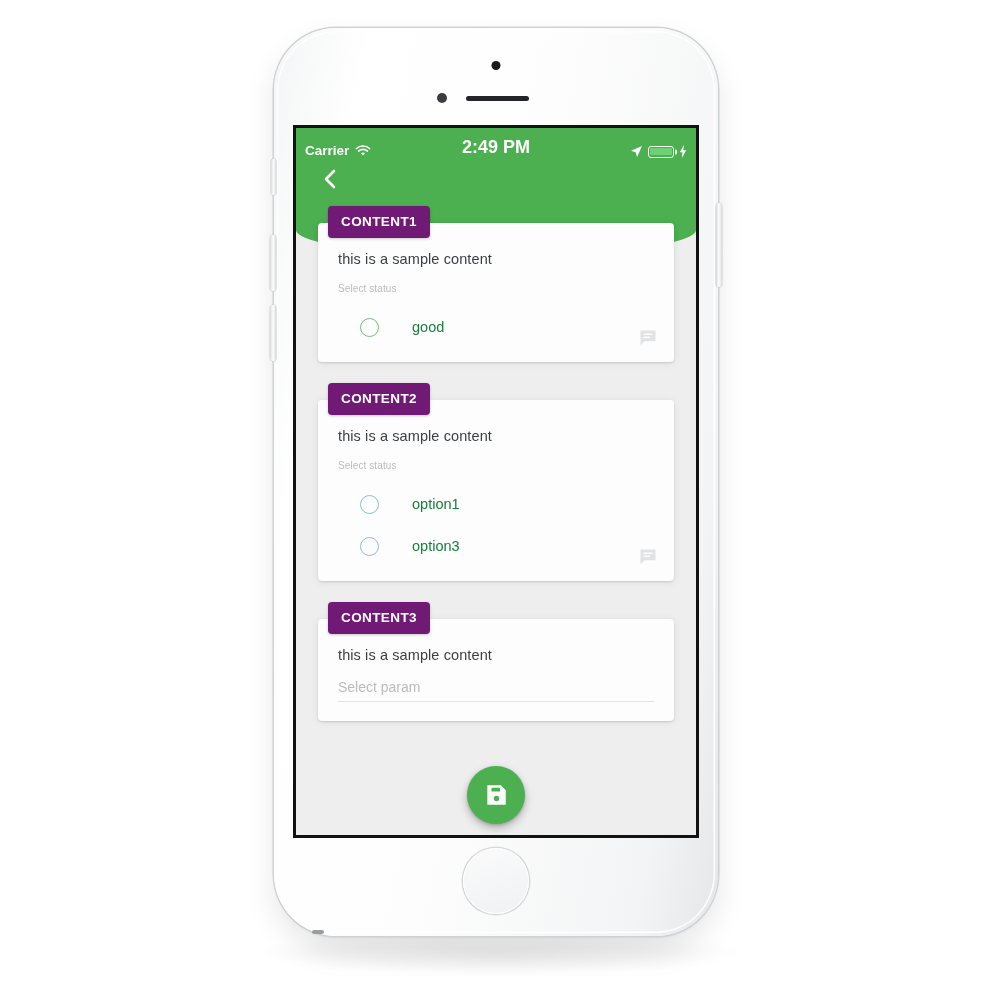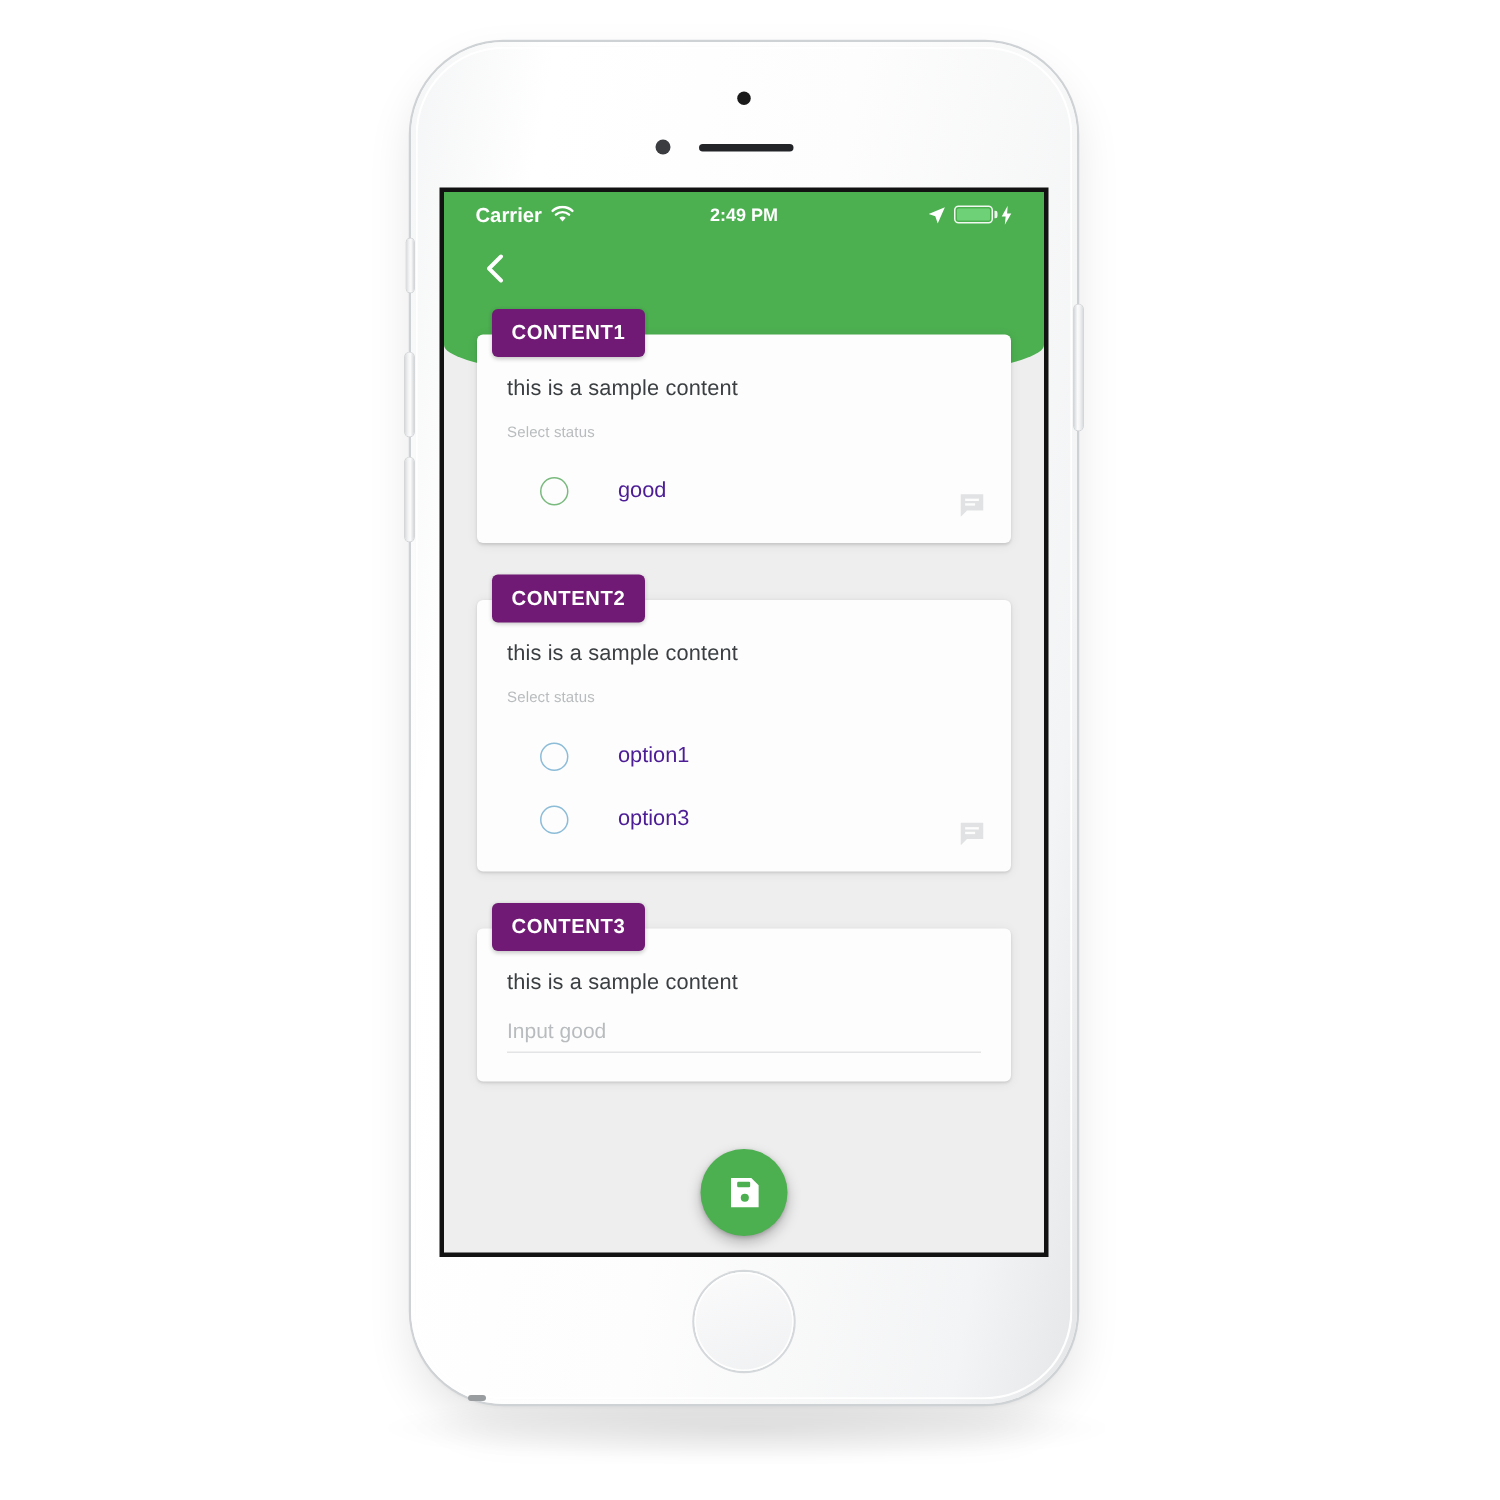--- a/index.html
+++ b/index.html
@@ -120,33 +120,33 @@
     overflow: hidden;
     box-shadow: 0 0 0 3px #121212;
   }
 
   
   .statusbar {
     position: relative;
     height: 30px;
     background: #4caf50;
     display: flex;
-    align-items: center;
+    align-items: flex-end;
     color: #ffffff;
     font-size: 13.5px;
     font-weight: bold;
-    padding: 0 21px;
+    padding: 0 9px;
     z-index: 6;
   }
   .sb-left { display: flex; align-items: center; gap: 6px; }
   .sb-center {
     position: absolute;
     left: 0; right: 0;
     text-align: center;
-    font-size: 12px;
+    font-size: 18px;
     font-weight: bold;
     pointer-events: none;
   }
   .sb-right {
     margin-left: auto;
     display: flex;
     align-items: center;
     gap: 5px;
     z-index: 2;
   }
@@ -259,21 +259,21 @@
     box-sizing: border-box;
     margin-left: 22px;
     flex: 0 0 auto;
     cursor: pointer;
   }
   .radio.green { border: 1.6px solid #7aba7e; }
   .radio.blue  { border: 1.6px solid #8cbcd8; }
   .radio-label {
     margin-left: 33px;
     font-size: 14.5px;
-    color: #4c1d95;
+    color: #15803d;
     text-align: right;
   }
 
   .comment-icon {
     position: absolute;
     right: 16px;
     bottom: 10px;
     cursor: pointer;
     opacity: 0.55;
   }
@@ -381,21 +381,21 @@
                 <rect x="6.5" y="10.2" width="8" height="1.9" fill="#fdfdfd"></rect>
               </svg>
             </div>
           </div>
         </div>
 
         <div class="card-wrap">
           <div class="badge">CONTENT3</div>
           <div class="card">
             <div class="card-content">this is a sample content</div>
-            <div class="input-placeholder">Input good</div>
+            <div class="input-placeholder">Select param</div>
           </div>
         </div>
 
       </div>
 
       <div class="fab">
         <svg width="26" height="26" viewBox="0 0 24 24">
           <path d="M4 3 H16.5 L21 7.5 V21 H4 Z" fill="#ffffff"></path>
           <rect x="7.8" y="5.4" width="8" height="3.4" rx="0.8" fill="#4caf50"></rect>
           <circle cx="12.5" cy="15.2" r="2.5" fill="#4caf50"></circle>

